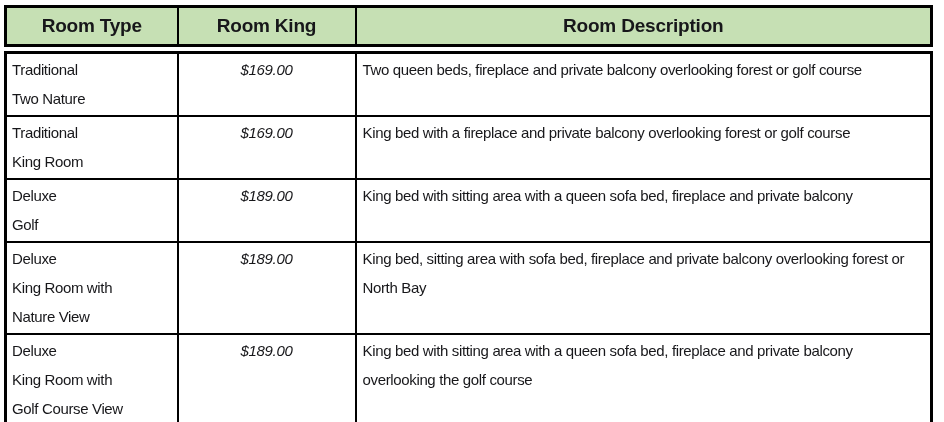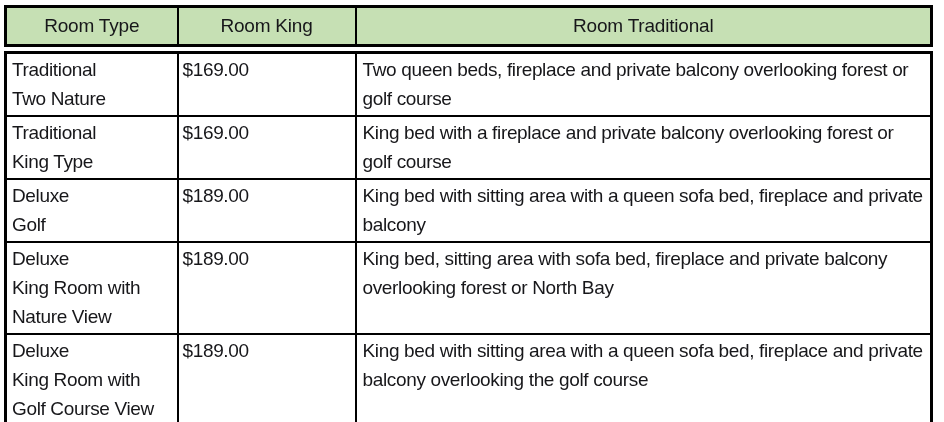--- a/index.html
+++ b/index.html
@@ -26,59 +26,59 @@
   col.c-rate{width:178px;}
   col.c-desc{width:576px;}
 
   
   .header-table{border:3px solid var(--border);}
   .header-table th{
     background:var(--header-bg);
     border:2px solid var(--border);
     height:39px;
     font-size:19px;
-    font-weight:normal;
+    font-weight:bold;
     text-align:center;
     vertical-align:middle;
     letter-spacing:-0.2px;
   }
   .gap{height:4px;}
 
   
   .body-table{border:3px solid var(--border);}
   .body-table td{
     border:2px solid var(--border);
     vertical-align:top;
-    font-size:19px;
+    font-size:15px;
     line-height:29px;
     letter-spacing:-0.35px;
     padding:1px 4px 2px 4px;
   }
   .body-table tr.h2 td{height:58px;}
   .body-table tr.h3 td{height:88px;}
   td.type{padding-left:5px;}
-  td.rate{text-align:left;}
+  td.rate{text-align:center;font-style:italic;}
   td.desc{padding-left:6px;padding-right:4px;}
 </style>
 </head>
 <body>
 
 <div class="doc">
 
   <table class="header-table">
     <colgroup>
         <col class="c-type">
         <col class="c-rate">
         <col class="c-desc">
       </colgroup>
     <tbody>
         <tr>
       <th>Room Type</th>
       <th>Room King</th>
-      <th>Room Traditional</th>
+      <th>Room Description</th>
     </tr>
   </tbody>
     </table>
 
   <div class="gap"></div>
 
   <table class="body-table">
     <colgroup>
         <col class="c-type">
         <col class="c-rate">
@@ -91,21 +91,21 @@
         <div>Traditional</div>
         <div>Two Nature</div>
       </td>
       <td class="rate">$169.00</td>
       <td class="desc">Two queen beds, fireplace and private balcony overlooking forest or golf course</td>
     </tr>
 
     <tr class="h2">
       <td class="type">
         <div>Traditional</div>
-        <div>King Type</div>
+        <div>King Room</div>
       </td>
       <td class="rate">$169.00</td>
       <td class="desc">King bed with a fireplace and private balcony overlooking forest or golf course</td>
     </tr>
 
     <tr class="h2">
       <td class="type">
         <div>Deluxe</div>
         <div>Golf</div>
       </td>

